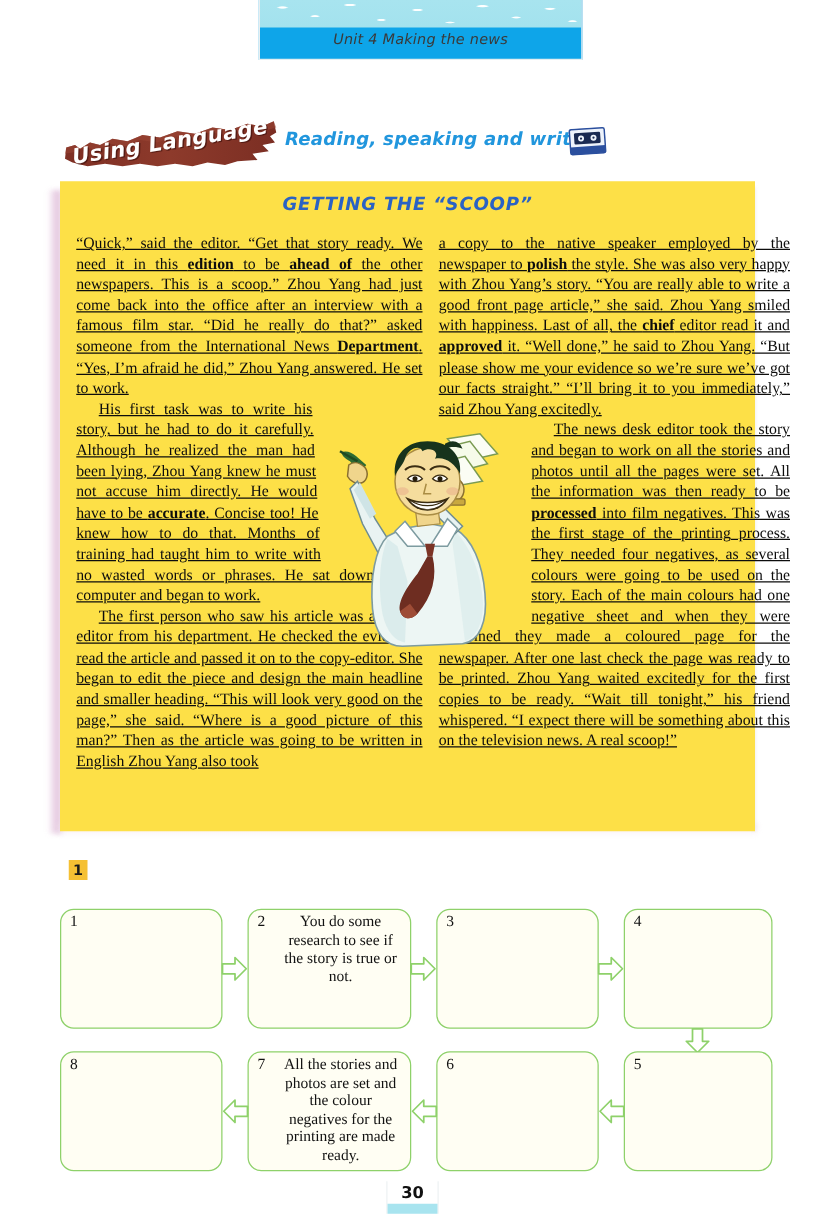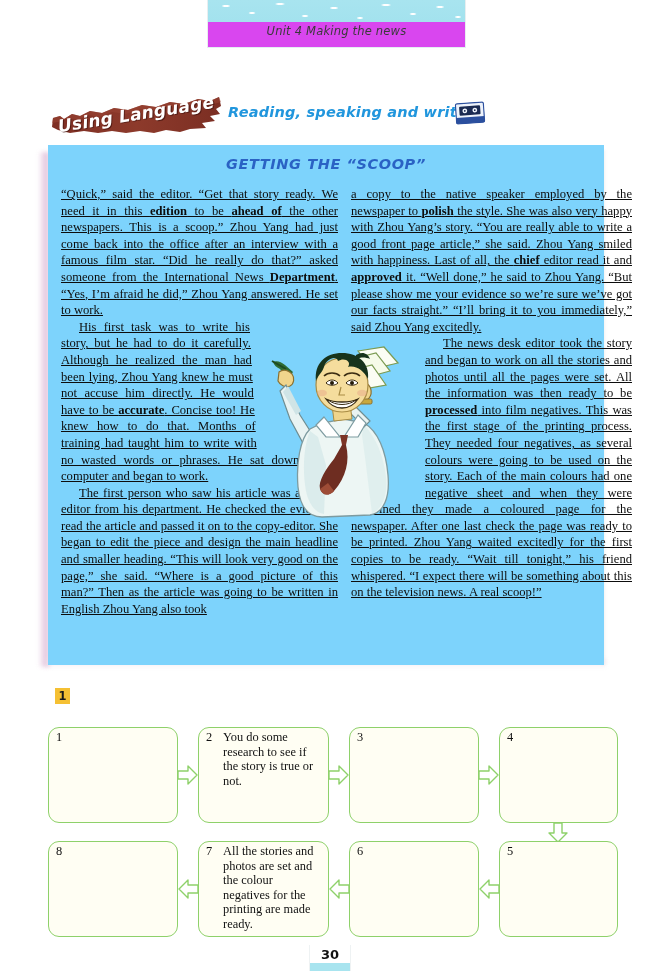--- a/index.html
+++ b/index.html
@@ -7,21 +7,21 @@
     width:650px;height:979px;
     background:#ffffff;
     font-family:"Liberation Serif", serif;
     position:relative;
     overflow:hidden;
   }
 
   
   .runhead{
     position:absolute;left:207px;top:0;width:257px;height:47px;
-    background:#d946ef;
+    background:#0ea5e9;
     border-left:1px solid #e8eef0;border-right:1px solid #e8eef0;border-bottom:1px solid #e3eef1;
   }
   .runhead-water{
     position:absolute;left:0;top:0;width:100%;height:22px;
     background:
       radial-gradient(ellipse 7px 1.6px at 18px 6px, #ffffff 40%, rgba(255,255,255,0) 70%),
       radial-gradient(ellipse 6px 1.4px at 44px 13px, #ffffff 40%, rgba(255,255,255,0) 70%),
       radial-gradient(ellipse 8px 1.5px at 72px 4px, #ffffff 40%, rgba(255,255,255,0) 70%),
       radial-gradient(ellipse 6px 1.4px at 97px 16px, #ffffff 40%, rgba(255,255,255,0) 70%),
       radial-gradient(ellipse 7px 1.6px at 126px 8px, #ffffff 40%, rgba(255,255,255,0) 70%),
@@ -69,21 +69,21 @@
     letter-spacing:.2px;
   }
   .cassette{
     position:absolute;left:455px;top:102px;width:30px;height:22px;
     transform:rotate(-4deg);
   }
 
   
   .panel{
     position:absolute;left:48px;top:145px;width:556px;height:520px;
-    background:#7dd3fc;
+    background:#fde047;
   }
   .panel-shadow-l{
     position:absolute;left:38px;top:152px;width:12px;height:515px;
     background:linear-gradient(90deg, rgba(255,255,255,0) 0%, #e9cfe4 45%, #dcb9d6 75%, #f3e6f1 100%);
     filter:blur(2.2px);
     opacity:.85;
   }
   .panel-shadow-b{
     position:absolute;left:46px;top:659px;width:560px;height:10px;
     background:linear-gradient(180deg, #efe0ea 0%, rgba(255,255,255,0) 100%);
@@ -171,20 +171,21 @@
   }
   .fbox .fnum{
     position:absolute;left:7px;top:2px;
     font-size:12.4px;color:#111;
   }
   .fbox .ftxt{
     position:absolute;left:24px;top:2px;right:6px;
     font-size:12.4px;
     line-height:14.6px;
     color:#111;
+    text-align:center;
   }
   .arrow{position:absolute;}
 
   
   .pagenum-wrap{
     position:absolute;left:309px;top:945px;width:40px;height:26px;
     background:#ffffff;
     border-left:1px solid #eef2f3;border-right:1px solid #eef2f3;
   }
   .pagenum{

